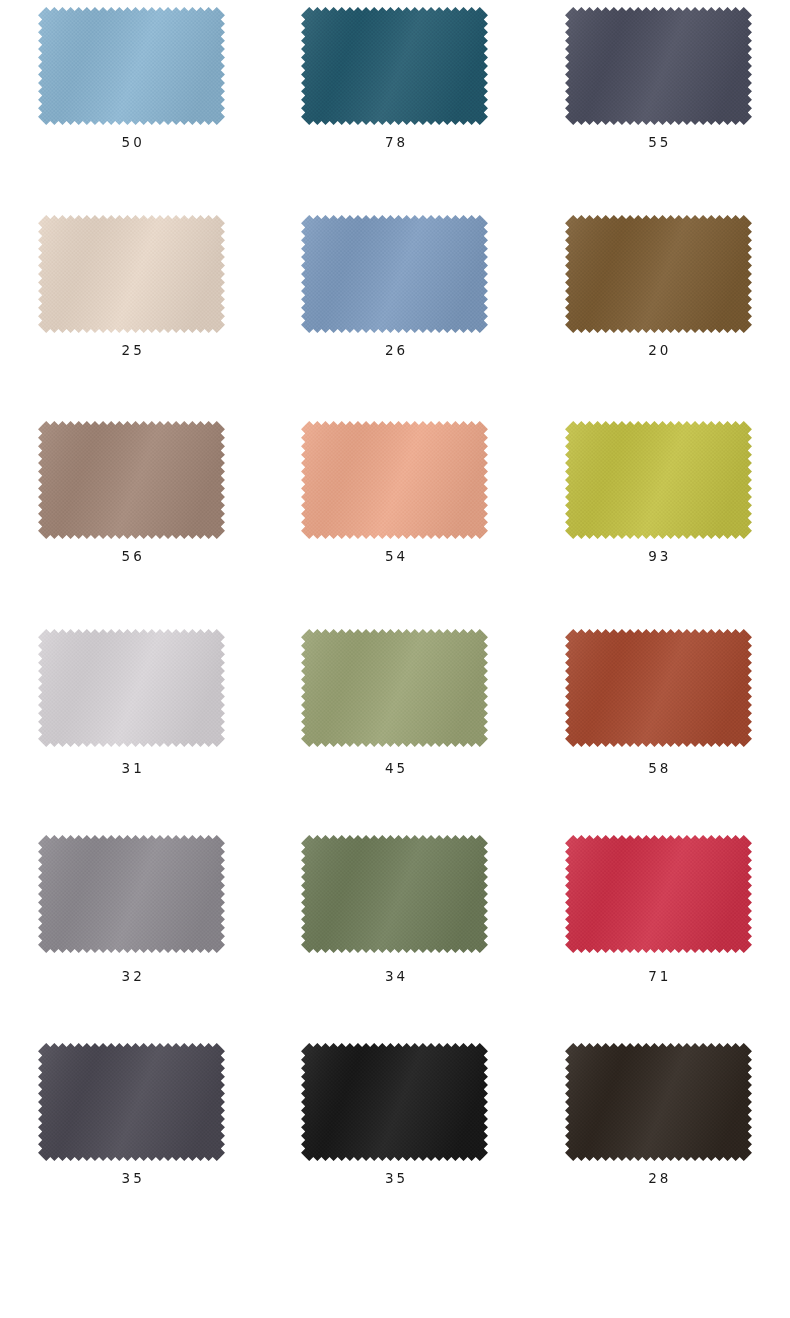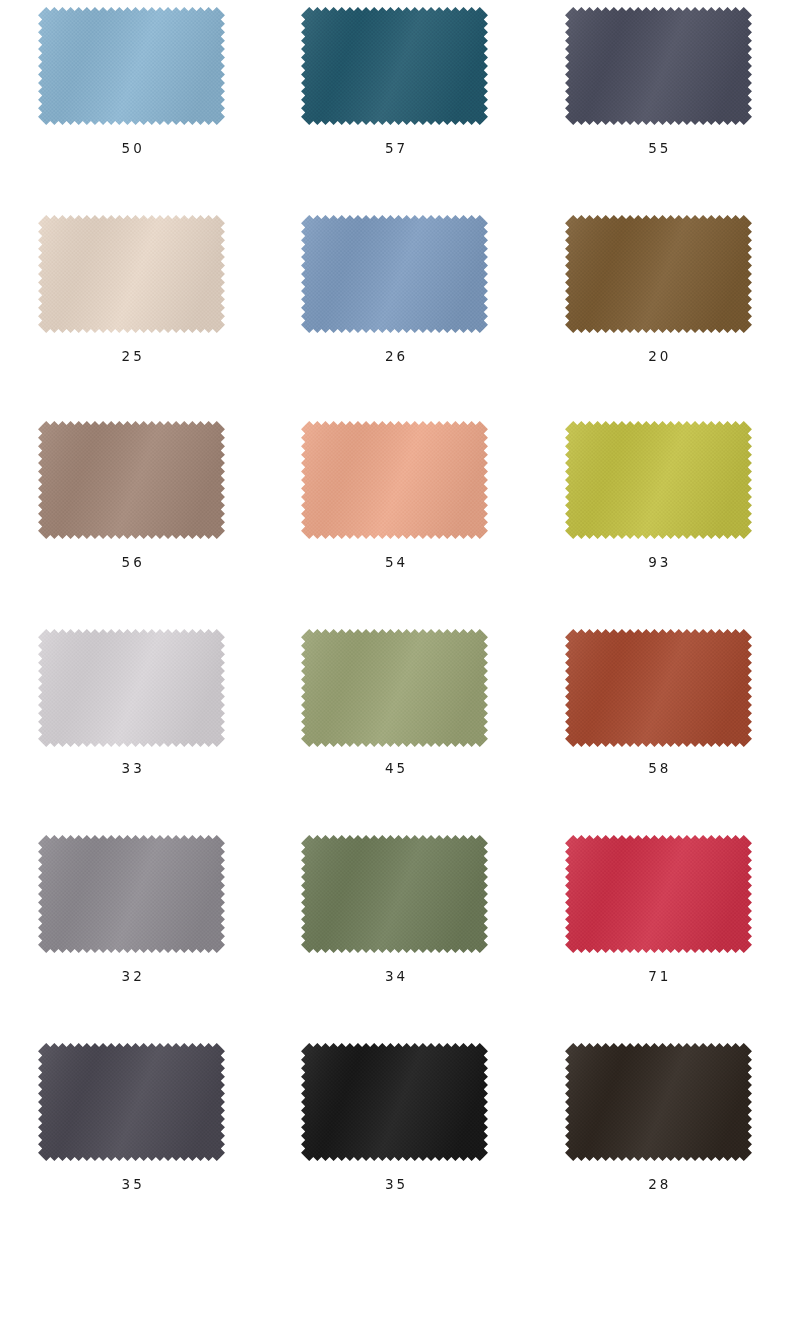--- a/index.html
+++ b/index.html
@@ -43,21 +43,21 @@
   }
 
   .swatch-svg {
     display: block;
     width: 195px;
     height: 120px;
     overflow: visible;
   }
 
   .swatch-label {
-    margin-top: 16px;
+    margin-top: 10px;
     font-family: "DejaVu Sans", sans-serif;
     font-size: 13.5px;
     font-weight: 400;
     letter-spacing: 3px;
     color: #1a1a1a;
     text-indent: 3px;
     line-height: 1;
     white-space: nowrap;
   }
 
@@ -115,21 +115,21 @@
               <stop offset="0%" stop-color="rgba(255,255,255,0.10)"></stop>
               <stop offset="32%" stop-color="rgba(0,0,0,0.05)"></stop>
               <stop offset="62%" stop-color="rgba(255,255,255,0.07)"></stop>
               <stop offset="100%" stop-color="rgba(0,0,0,0.07)"></stop>
             </linearGradient>
           </defs>
           <path d="M 0.00,0.00 L 4.43,-4.50 L 8.86,0.00 L 13.30,-4.50 L 17.73,0.00 L 22.16,-4.50 L 26.59,0.00 L 31.02,-4.50 L 35.45,0.00 L 39.89,-4.50 L 44.32,0.00 L 48.75,-4.50 L 53.18,0.00 L 57.61,-4.50 L 62.05,0.00 L 66.48,-4.50 L 70.91,0.00 L 75.34,-4.50 L 79.77,0.00 L 84.20,-4.50 L 88.64,0.00 L 93.07,-4.50 L 97.50,0.00 L 101.93,-4.50 L 106.36,0.00 L 110.80,-4.50 L 115.23,0.00 L 119.66,-4.50 L 124.09,0.00 L 128.52,-4.50 L 132.95,0.00 L 137.39,-4.50 L 141.82,0.00 L 146.25,-4.50 L 150.68,0.00 L 155.11,-4.50 L 159.55,0.00 L 163.98,-4.50 L 168.41,0.00 L 172.84,-4.50 L 177.27,0.00 L 181.70,-4.50 L 186.14,0.00 L 190.57,-4.50 L 195.00,0.00 L 199.50,4.62 L 195.00,9.23 L 199.50,13.85 L 195.00,18.46 L 199.50,23.08 L 195.00,27.69 L 199.50,32.31 L 195.00,36.92 L 199.50,41.54 L 195.00,46.15 L 199.50,50.77 L 195.00,55.38 L 199.50,60.00 L 195.00,64.62 L 199.50,69.23 L 195.00,73.85 L 199.50,78.46 L 195.00,83.08 L 199.50,87.69 L 195.00,92.31 L 199.50,96.92 L 195.00,101.54 L 199.50,106.15 L 195.00,110.77 L 199.50,115.38 L 195.00,120.00 L 190.57,124.50 L 186.14,120.00 L 181.70,124.50 L 177.27,120.00 L 172.84,124.50 L 168.41,120.00 L 163.98,124.50 L 159.55,120.00 L 155.11,124.50 L 150.68,120.00 L 146.25,124.50 L 141.82,120.00 L 137.39,124.50 L 132.95,120.00 L 128.52,124.50 L 124.09,120.00 L 119.66,124.50 L 115.23,120.00 L 110.80,124.50 L 106.36,120.00 L 101.93,124.50 L 97.50,120.00 L 93.07,124.50 L 88.64,120.00 L 84.20,124.50 L 79.77,120.00 L 75.34,124.50 L 70.91,120.00 L 66.48,124.50 L 62.05,120.00 L 57.61,124.50 L 53.18,120.00 L 48.75,124.50 L 44.32,120.00 L 39.89,124.50 L 35.45,120.00 L 31.02,124.50 L 26.59,120.00 L 22.16,124.50 L 17.73,120.00 L 13.30,124.50 L 8.86,120.00 L 4.43,124.50 L 0.00,120.00 L -4.50,115.38 L 0.00,110.77 L -4.50,106.15 L 0.00,101.54 L -4.50,96.92 L 0.00,92.31 L -4.50,87.69 L 0.00,83.08 L -4.50,78.46 L 0.00,73.85 L -4.50,69.23 L 0.00,64.62 L -4.50,60.00 L 0.00,55.38 L -4.50,50.77 L 0.00,46.15 L -4.50,41.54 L 0.00,36.92 L -4.50,32.31 L 0.00,27.69 L -4.50,23.08 L 0.00,18.46 L -4.50,13.85 L 0.00,9.23 L -4.50,4.62 Z" fill="url(#weave-1)"></path>
           <path d="M 0.00,0.00 L 4.43,-4.50 L 8.86,0.00 L 13.30,-4.50 L 17.73,0.00 L 22.16,-4.50 L 26.59,0.00 L 31.02,-4.50 L 35.45,0.00 L 39.89,-4.50 L 44.32,0.00 L 48.75,-4.50 L 53.18,0.00 L 57.61,-4.50 L 62.05,0.00 L 66.48,-4.50 L 70.91,0.00 L 75.34,-4.50 L 79.77,0.00 L 84.20,-4.50 L 88.64,0.00 L 93.07,-4.50 L 97.50,0.00 L 101.93,-4.50 L 106.36,0.00 L 110.80,-4.50 L 115.23,0.00 L 119.66,-4.50 L 124.09,0.00 L 128.52,-4.50 L 132.95,0.00 L 137.39,-4.50 L 141.82,0.00 L 146.25,-4.50 L 150.68,0.00 L 155.11,-4.50 L 159.55,0.00 L 163.98,-4.50 L 168.41,0.00 L 172.84,-4.50 L 177.27,0.00 L 181.70,-4.50 L 186.14,0.00 L 190.57,-4.50 L 195.00,0.00 L 199.50,4.62 L 195.00,9.23 L 199.50,13.85 L 195.00,18.46 L 199.50,23.08 L 195.00,27.69 L 199.50,32.31 L 195.00,36.92 L 199.50,41.54 L 195.00,46.15 L 199.50,50.77 L 195.00,55.38 L 199.50,60.00 L 195.00,64.62 L 199.50,69.23 L 195.00,73.85 L 199.50,78.46 L 195.00,83.08 L 199.50,87.69 L 195.00,92.31 L 199.50,96.92 L 195.00,101.54 L 199.50,106.15 L 195.00,110.77 L 199.50,115.38 L 195.00,120.00 L 190.57,124.50 L 186.14,120.00 L 181.70,124.50 L 177.27,120.00 L 172.84,124.50 L 168.41,120.00 L 163.98,124.50 L 159.55,120.00 L 155.11,124.50 L 150.68,120.00 L 146.25,124.50 L 141.82,120.00 L 137.39,124.50 L 132.95,120.00 L 128.52,124.50 L 124.09,120.00 L 119.66,124.50 L 115.23,120.00 L 110.80,124.50 L 106.36,120.00 L 101.93,124.50 L 97.50,120.00 L 93.07,124.50 L 88.64,120.00 L 84.20,124.50 L 79.77,120.00 L 75.34,124.50 L 70.91,120.00 L 66.48,124.50 L 62.05,120.00 L 57.61,124.50 L 53.18,120.00 L 48.75,124.50 L 44.32,120.00 L 39.89,124.50 L 35.45,120.00 L 31.02,124.50 L 26.59,120.00 L 22.16,124.50 L 17.73,120.00 L 13.30,124.50 L 8.86,120.00 L 4.43,124.50 L 0.00,120.00 L -4.50,115.38 L 0.00,110.77 L -4.50,106.15 L 0.00,101.54 L -4.50,96.92 L 0.00,92.31 L -4.50,87.69 L 0.00,83.08 L -4.50,78.46 L 0.00,73.85 L -4.50,69.23 L 0.00,64.62 L -4.50,60.00 L 0.00,55.38 L -4.50,50.77 L 0.00,46.15 L -4.50,41.54 L 0.00,36.92 L -4.50,32.31 L 0.00,27.69 L -4.50,23.08 L 0.00,18.46 L -4.50,13.85 L 0.00,9.23 L -4.50,4.62 Z" fill="url(#shade-1)"></path>
         </svg>
       </div>
-      <div class="swatch-label">57</div>
+      <div class="swatch-label">78</div>
     </div>
     <div class="swatch-cell r0">
       <div class="swatch-chip">
         <svg class="swatch-svg" viewBox="-5.5 -5.5 206 131" width="195" height="120">
           <defs>
             <pattern id="weave-2" width="4" height="4" patternUnits="userSpaceOnUse">
               <rect width="4" height="4" fill="#4b4e5f"></rect>
               <rect x="0.5" y="0.5" width="1.1" height="1.1" fill="#3a3d4d" opacity="0.72"></rect>
               <rect x="2.5" y="2.5" width="1.1" height="1.1" fill="#3a3d4d" opacity="0.72"></rect>
               <rect x="2.5" y="0.5" width="1.0" height="1.0" fill="#5b5e70" opacity="0.55"></rect>
@@ -307,21 +307,21 @@
               <stop offset="0%" stop-color="rgba(255,255,255,0.10)"></stop>
               <stop offset="32%" stop-color="rgba(0,0,0,0.05)"></stop>
               <stop offset="62%" stop-color="rgba(255,255,255,0.07)"></stop>
               <stop offset="100%" stop-color="rgba(0,0,0,0.07)"></stop>
             </linearGradient>
           </defs>
           <path d="M 0.00,0.00 L 4.43,-4.50 L 8.86,0.00 L 13.30,-4.50 L 17.73,0.00 L 22.16,-4.50 L 26.59,0.00 L 31.02,-4.50 L 35.45,0.00 L 39.89,-4.50 L 44.32,0.00 L 48.75,-4.50 L 53.18,0.00 L 57.61,-4.50 L 62.05,0.00 L 66.48,-4.50 L 70.91,0.00 L 75.34,-4.50 L 79.77,0.00 L 84.20,-4.50 L 88.64,0.00 L 93.07,-4.50 L 97.50,0.00 L 101.93,-4.50 L 106.36,0.00 L 110.80,-4.50 L 115.23,0.00 L 119.66,-4.50 L 124.09,0.00 L 128.52,-4.50 L 132.95,0.00 L 137.39,-4.50 L 141.82,0.00 L 146.25,-4.50 L 150.68,0.00 L 155.11,-4.50 L 159.55,0.00 L 163.98,-4.50 L 168.41,0.00 L 172.84,-4.50 L 177.27,0.00 L 181.70,-4.50 L 186.14,0.00 L 190.57,-4.50 L 195.00,0.00 L 199.50,4.62 L 195.00,9.23 L 199.50,13.85 L 195.00,18.46 L 199.50,23.08 L 195.00,27.69 L 199.50,32.31 L 195.00,36.92 L 199.50,41.54 L 195.00,46.15 L 199.50,50.77 L 195.00,55.38 L 199.50,60.00 L 195.00,64.62 L 199.50,69.23 L 195.00,73.85 L 199.50,78.46 L 195.00,83.08 L 199.50,87.69 L 195.00,92.31 L 199.50,96.92 L 195.00,101.54 L 199.50,106.15 L 195.00,110.77 L 199.50,115.38 L 195.00,120.00 L 190.57,124.50 L 186.14,120.00 L 181.70,124.50 L 177.27,120.00 L 172.84,124.50 L 168.41,120.00 L 163.98,124.50 L 159.55,120.00 L 155.11,124.50 L 150.68,120.00 L 146.25,124.50 L 141.82,120.00 L 137.39,124.50 L 132.95,120.00 L 128.52,124.50 L 124.09,120.00 L 119.66,124.50 L 115.23,120.00 L 110.80,124.50 L 106.36,120.00 L 101.93,124.50 L 97.50,120.00 L 93.07,124.50 L 88.64,120.00 L 84.20,124.50 L 79.77,120.00 L 75.34,124.50 L 70.91,120.00 L 66.48,124.50 L 62.05,120.00 L 57.61,124.50 L 53.18,120.00 L 48.75,124.50 L 44.32,120.00 L 39.89,124.50 L 35.45,120.00 L 31.02,124.50 L 26.59,120.00 L 22.16,124.50 L 17.73,120.00 L 13.30,124.50 L 8.86,120.00 L 4.43,124.50 L 0.00,120.00 L -4.50,115.38 L 0.00,110.77 L -4.50,106.15 L 0.00,101.54 L -4.50,96.92 L 0.00,92.31 L -4.50,87.69 L 0.00,83.08 L -4.50,78.46 L 0.00,73.85 L -4.50,69.23 L 0.00,64.62 L -4.50,60.00 L 0.00,55.38 L -4.50,50.77 L 0.00,46.15 L -4.50,41.54 L 0.00,36.92 L -4.50,32.31 L 0.00,27.69 L -4.50,23.08 L 0.00,18.46 L -4.50,13.85 L 0.00,9.23 L -4.50,4.62 Z" fill="url(#weave-9)"></path>
           <path d="M 0.00,0.00 L 4.43,-4.50 L 8.86,0.00 L 13.30,-4.50 L 17.73,0.00 L 22.16,-4.50 L 26.59,0.00 L 31.02,-4.50 L 35.45,0.00 L 39.89,-4.50 L 44.32,0.00 L 48.75,-4.50 L 53.18,0.00 L 57.61,-4.50 L 62.05,0.00 L 66.48,-4.50 L 70.91,0.00 L 75.34,-4.50 L 79.77,0.00 L 84.20,-4.50 L 88.64,0.00 L 93.07,-4.50 L 97.50,0.00 L 101.93,-4.50 L 106.36,0.00 L 110.80,-4.50 L 115.23,0.00 L 119.66,-4.50 L 124.09,0.00 L 128.52,-4.50 L 132.95,0.00 L 137.39,-4.50 L 141.82,0.00 L 146.25,-4.50 L 150.68,0.00 L 155.11,-4.50 L 159.55,0.00 L 163.98,-4.50 L 168.41,0.00 L 172.84,-4.50 L 177.27,0.00 L 181.70,-4.50 L 186.14,0.00 L 190.57,-4.50 L 195.00,0.00 L 199.50,4.62 L 195.00,9.23 L 199.50,13.85 L 195.00,18.46 L 199.50,23.08 L 195.00,27.69 L 199.50,32.31 L 195.00,36.92 L 199.50,41.54 L 195.00,46.15 L 199.50,50.77 L 195.00,55.38 L 199.50,60.00 L 195.00,64.62 L 199.50,69.23 L 195.00,73.85 L 199.50,78.46 L 195.00,83.08 L 199.50,87.69 L 195.00,92.31 L 199.50,96.92 L 195.00,101.54 L 199.50,106.15 L 195.00,110.77 L 199.50,115.38 L 195.00,120.00 L 190.57,124.50 L 186.14,120.00 L 181.70,124.50 L 177.27,120.00 L 172.84,124.50 L 168.41,120.00 L 163.98,124.50 L 159.55,120.00 L 155.11,124.50 L 150.68,120.00 L 146.25,124.50 L 141.82,120.00 L 137.39,124.50 L 132.95,120.00 L 128.52,124.50 L 124.09,120.00 L 119.66,124.50 L 115.23,120.00 L 110.80,124.50 L 106.36,120.00 L 101.93,124.50 L 97.50,120.00 L 93.07,124.50 L 88.64,120.00 L 84.20,124.50 L 79.77,120.00 L 75.34,124.50 L 70.91,120.00 L 66.48,124.50 L 62.05,120.00 L 57.61,124.50 L 53.18,120.00 L 48.75,124.50 L 44.32,120.00 L 39.89,124.50 L 35.45,120.00 L 31.02,124.50 L 26.59,120.00 L 22.16,124.50 L 17.73,120.00 L 13.30,124.50 L 8.86,120.00 L 4.43,124.50 L 0.00,120.00 L -4.50,115.38 L 0.00,110.77 L -4.50,106.15 L 0.00,101.54 L -4.50,96.92 L 0.00,92.31 L -4.50,87.69 L 0.00,83.08 L -4.50,78.46 L 0.00,73.85 L -4.50,69.23 L 0.00,64.62 L -4.50,60.00 L 0.00,55.38 L -4.50,50.77 L 0.00,46.15 L -4.50,41.54 L 0.00,36.92 L -4.50,32.31 L 0.00,27.69 L -4.50,23.08 L 0.00,18.46 L -4.50,13.85 L 0.00,9.23 L -4.50,4.62 Z" fill="url(#shade-9)"></path>
         </svg>
       </div>
-      <div class="swatch-label">33</div>
+      <div class="swatch-label">31</div>
     </div>
     <div class="swatch-cell r3">
       <div class="swatch-chip">
         <svg class="swatch-svg" viewBox="-5.5 -5.5 206 131" width="195" height="120">
           <defs>
             <pattern id="weave-10" width="4" height="4" patternUnits="userSpaceOnUse">
               <rect width="4" height="4" fill="#9ba475"></rect>
               <rect x="0.5" y="0.5" width="1.1" height="1.1" fill="#869063" opacity="0.72"></rect>
               <rect x="2.5" y="2.5" width="1.1" height="1.1" fill="#869063" opacity="0.72"></rect>
               <rect x="2.5" y="0.5" width="1.0" height="1.0" fill="#aeb689" opacity="0.55"></rect>

